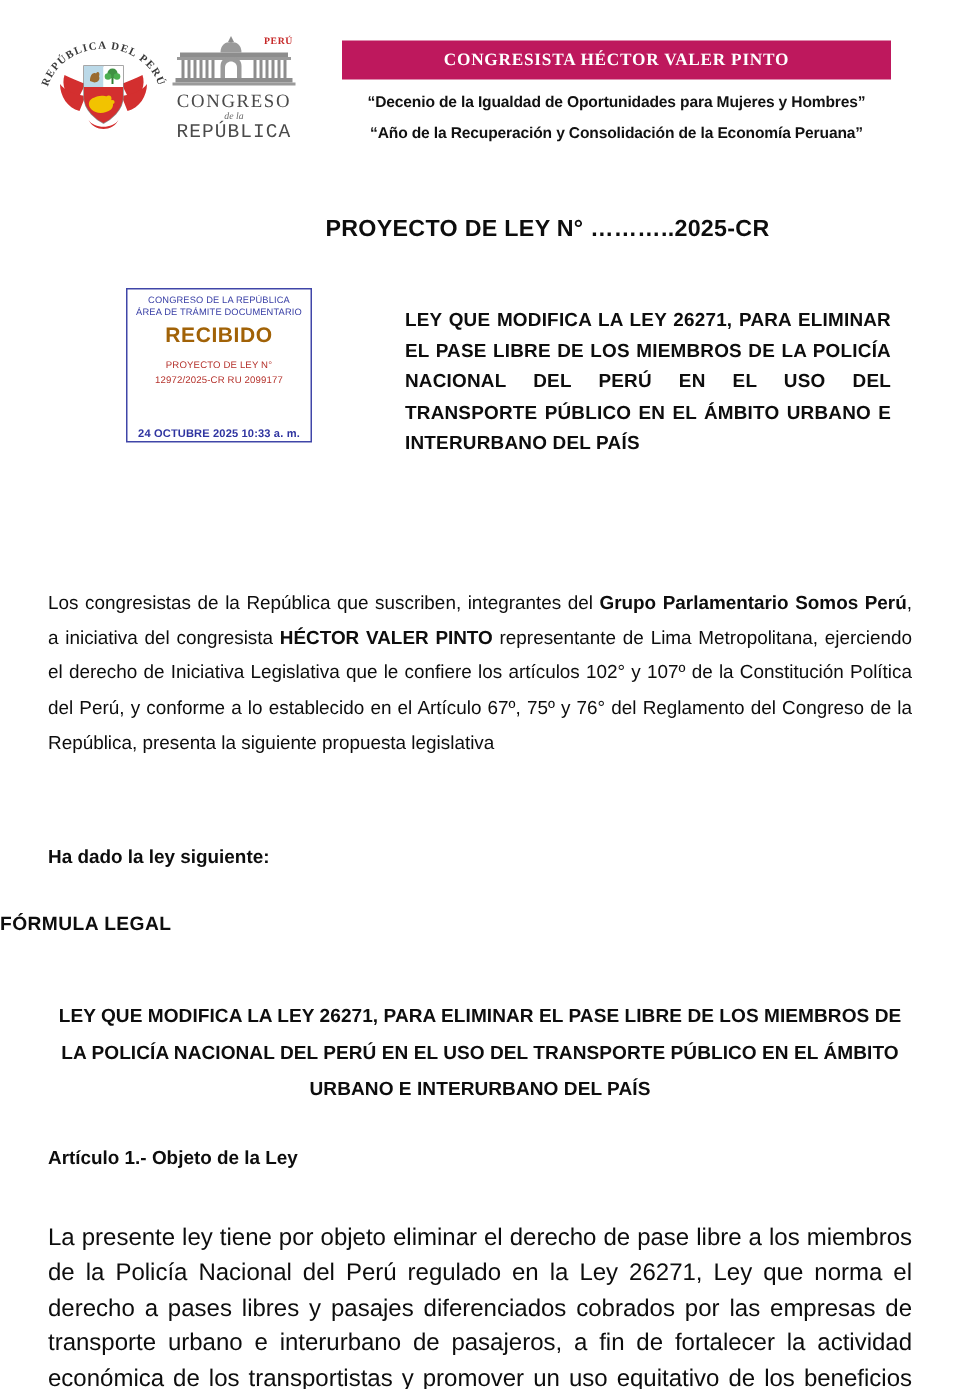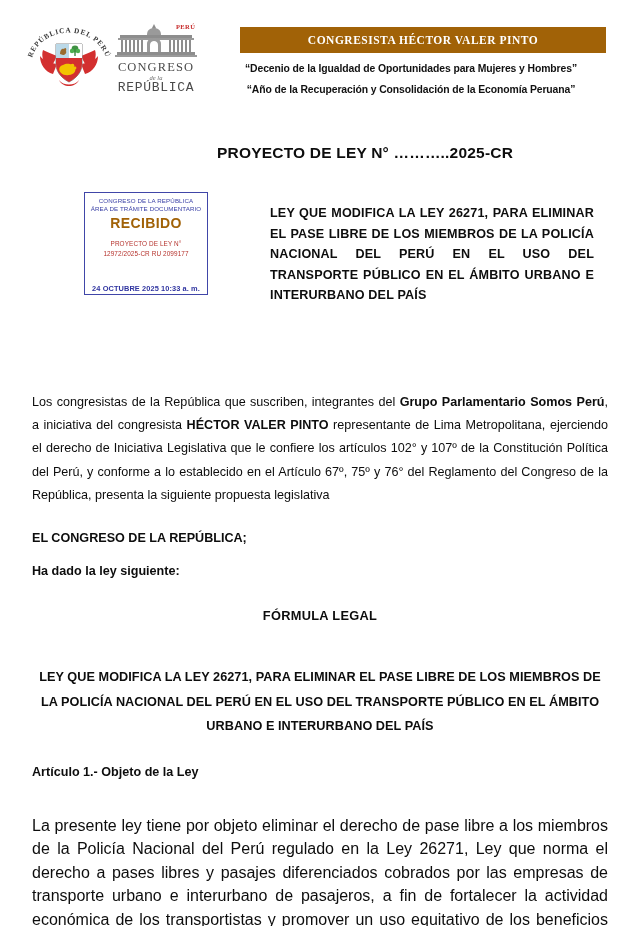--- a/index.html
+++ b/index.html
@@ -100,30 +100,29 @@
     line-height: 14px;
   }
 
   
   .banner {
     position: absolute;
     left: 228px;
     top: 27px;
     width: 366px;
     height: 26px;
-    background: #a16207;
+    background: #be185d;
     color: #ffffff;
     font-family: "Liberation Serif", serif;
     font-weight: bold;
     font-size: 11.5px;
     letter-spacing: 0.5px;
     display: flex;
     align-items: center;
     justify-content: center;
-    margin-left: 12px;
   }
   .slogan {
     position: absolute;
     left: 228px;
     width: 366px;
     text-align: center;
     font-size: 10.4px;
     font-weight: bold;
     color: #111;
     letter-spacing: -0.1px;
@@ -244,21 +243,21 @@
     font-weight: bold;
   }
   .cong-line.c1 { top: 531px; }
   .cong-line.c2 { top: 564px; }
 
   .formula {
     position: absolute;
     left: 0;
     top: 608px;
     width: 640px;
-    text-align: center;
+    text-align: left;
     font-size: 12.8px;
     font-weight: bold;
     letter-spacing: 0.3px;
   }
 
   
   .law-title-center {
     position: absolute;
     left: 32px;
     top: 665px;
@@ -390,21 +389,20 @@
       <div class="st-firm">FIRMADO DIGITALMENTE: CMEDINA</div>
     </div>
   </div>
 
   <div class="law-title-right">LEY QUE MODIFICA LA LEY 26271, PARA ELIMINAR EL PASE LIBRE DE LOS MIEMBROS DE LA POLICÍA NACIONAL DEL PERÚ EN EL USO DEL TRANSPORTE PÚBLICO EN EL ÁMBITO URBANO E INTERURBANO DEL PAÍS</div>
 
   <p class="body-para">
     <span>Los congresistas de la República que suscriben, integrantes del </span><b>Grupo Parlamentario Somos Perú</b><span>, a iniciativa del congresista </span><b>HÉCTOR VALER PINTO</b><span> representante de Lima Metropolitana, ejerciendo el derecho de Iniciativa Legislativa que le confiere los artículos 102° y 107º de la Constitución Política del Perú, y conforme a lo establecido en el Artículo 67º, 75º y 76° del Reglamento del Congreso de la República, presenta la siguiente propuesta legislativa</span>
   </p>
 
-  <div class="cong-line c1">EL CONGRESO DE LA REPÚBLICA;</div>
   <div class="cong-line c2">Ha dado la ley siguiente:</div>
 
   <div class="formula">FÓRMULA LEGAL</div>
 
   <div class="law-title-center">LEY QUE MODIFICA LA LEY 26271, PARA ELIMINAR EL PASE LIBRE DE LOS MIEMBROS DE LA POLICÍA NACIONAL DEL PERÚ EN EL USO DEL TRANSPORTE PÚBLICO EN EL ÁMBITO URBANO E INTERURBANO DEL PAÍS</div>
 
   <div class="art-head">Artículo 1.- Objeto de la Ley</div>
   <p class="art-body">La presente ley tiene por objeto eliminar el derecho de pase libre a los miembros de la Policía Nacional del Perú regulado en la Ley 26271, Ley que norma el derecho a pases libres y pasajes diferenciados cobrados por las empresas de transporte urbano e interurbano de pasajeros, a fin de fortalecer la actividad económica de los transportistas y promover un uso equitativo de los beneficios sociales.</p>
 
 </div>

